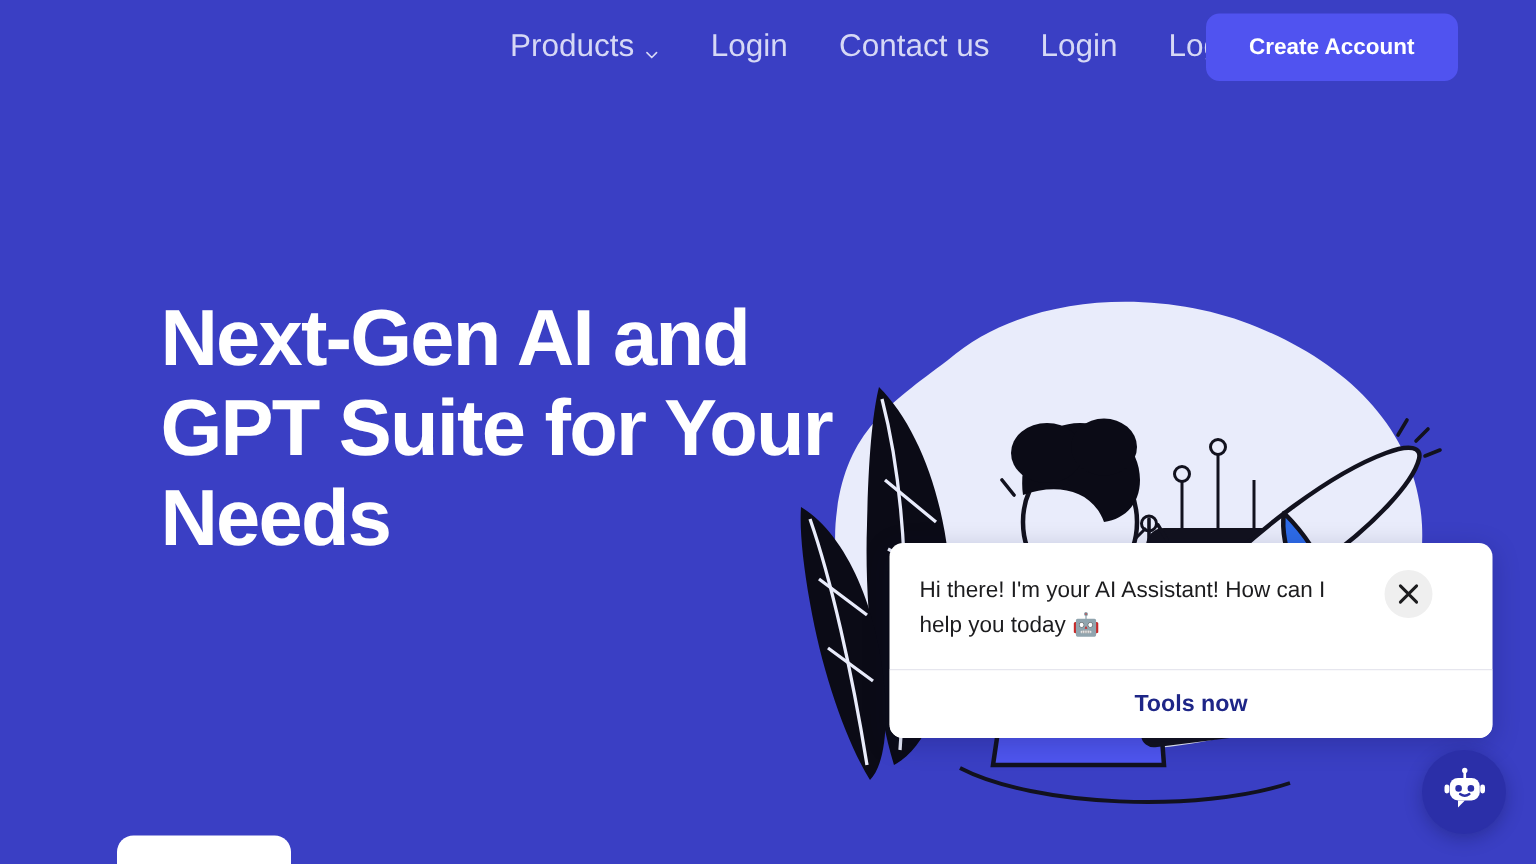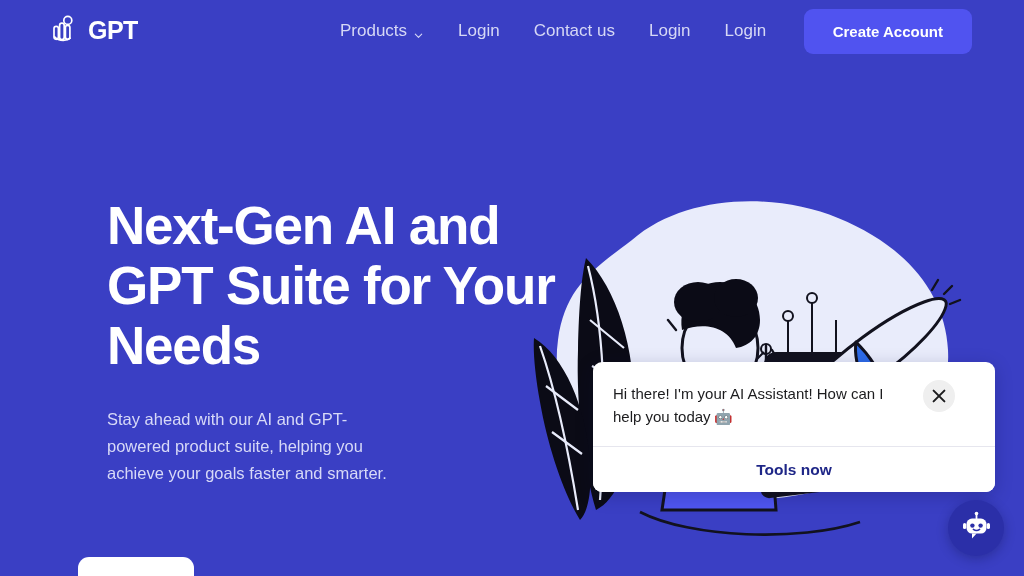--- a/index.html
+++ b/index.html
@@ -32,21 +32,21 @@
   .logo-text {
     color: #ffffff; font-size: 25px; font-weight: 700;
     letter-spacing: -0.5px; line-height: 1;
   }
 
   .nav {
     position: absolute; left: 340px; top: 20px;
     display: flex; align-items: center; gap: 0px;
   }
   .nav-item {
-    color: #D6D8F5; font-size: 17px; font-weight: 400;
+    color: #D6D8F5; font-size: 21px; font-weight: 400;
     padding: 0 17px; display: flex; align-items: center; gap: 6px;
     cursor: pointer; white-space: nowrap; line-height: 22px;
   }
   .nav-item:first-child { padding-left: 0; }
   .chev { display: inline-block; width: 11px; height: 11px; position: relative; top: -1px; }
 
   .cta-btn {
     position: absolute; right: 52px; top: 9px;
     height: 45px; padding: 0 29px;
     background: #5053F0; color: #ffffff;
@@ -129,32 +129,20 @@
   }
   .chat-fab svg { width: 33px; height: 33px; }
 </style>
 </head>
 <body>
 
 <div class="page">
 
   <header class="header">
 
-    <div class="logo">
-      <span>
-        <svg class="logo-mark" viewBox="0 0 34 32" fill="none" xmlns="http://www.w3.org/2000/svg">
-          <path d="M4 14.5c0-1.2 1-2.2 2.2-2.2s2.2 1 2.2 2.2v8.6c0 1.2-1 2.2-2.2 2.2S4 24.3 4 23.1v-8.6z" stroke="#fff" stroke-width="1.7"></path>
-          <path d="M9.6 11.4c0-1.3 1-2.3 2.3-2.3s2.3 1 2.3 2.3v11.8c0 1.3-1 2.3-2.3 2.3s-2.3-1-2.3-2.3V11.4z" stroke="#fff" stroke-width="1.7"></path>
-          <path d="M15.4 13.5c0-1.2 1-2.2 2.3-2.2 1.2 0 2.2 1 2.2 2.2v9.6c0 1.3-1 2.3-2.2 2.3-1.3 0-2.3-1-2.3-2.3v-9.6z" stroke="#fff" stroke-width="1.7"></path>
-          <circle cx="17.8" cy="6.4" r="4" stroke="#fff" stroke-width="1.7"></circle>
-          <path d="M4.6 22.9c2 2.3 5.4 3.5 8.6 3.5 3 0 5.3-.8 7-2.2" stroke="#fff" stroke-width="1.7" stroke-linecap="round"></path>
-        </svg>
-      </span>
-      <span class="logo-text">GPT</span>
-    </div>
 
     <nav class="nav">
       <div class="nav-item">
         <span>Products</span>
         <span class="chev">
           <svg viewBox="0 0 12 12" fill="none" xmlns="http://www.w3.org/2000/svg">
             <path d="M2.5 4.5L6 8l3.5-3.5" stroke="#D6D8F5" stroke-width="1.2" stroke-linecap="round" stroke-linejoin="round"></path>
           </svg>
         </span>
       </div>
@@ -237,21 +225,20 @@
         <rect x="234" y="254" width="110" height="74" rx="7" fill="#12121E" stroke="#12121E" stroke-width="3" transform="rotate(-7 234 254)"></rect>
         <path d="M238 268 L244 308 M248 264 L254 304" stroke="#E9ECFB" stroke-width="2" transform="rotate(-7 234 254)"></path>
       </g>
 
       <path d="M120 342 C170 368, 280 372, 340 352" stroke="#12121E" stroke-width="2.6" fill="none"></path>
     </svg>
   </div>
 
   <div class="hero-copy">
     <h1 class="hero-title">Next-Gen AI and GPT Suite for Your Needs</h1>
-    <p class="hero-sub">Stay ahead with our AI and GPT-powered product suite, helping you achieve your goals faster and smarter.</p>
   </div>
   <button class="hero-btn"></button>
 
   <div class="chat-popup">
     <div class="chat-body">
       <div class="chat-msg">Hi there! I'm your AI Assistant! How can I help you today 🤖</div>
       <button class="chat-close">
         <svg viewBox="0 0 14 14" fill="none" xmlns="http://www.w3.org/2000/svg">
           <path d="M1.6 1.6 L12.4 12.4 M12.4 1.6 L1.6 12.4" stroke="#1C1C1E" stroke-width="2" stroke-linecap="round"></path>
         </svg>

